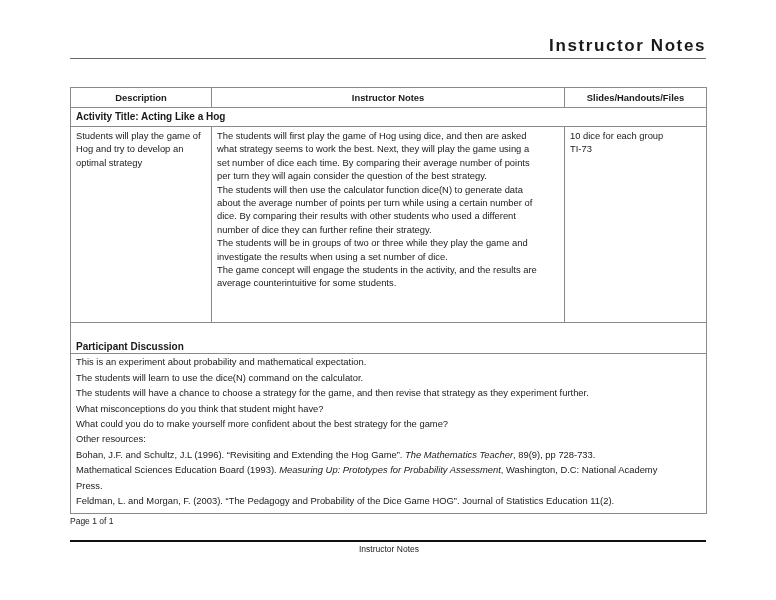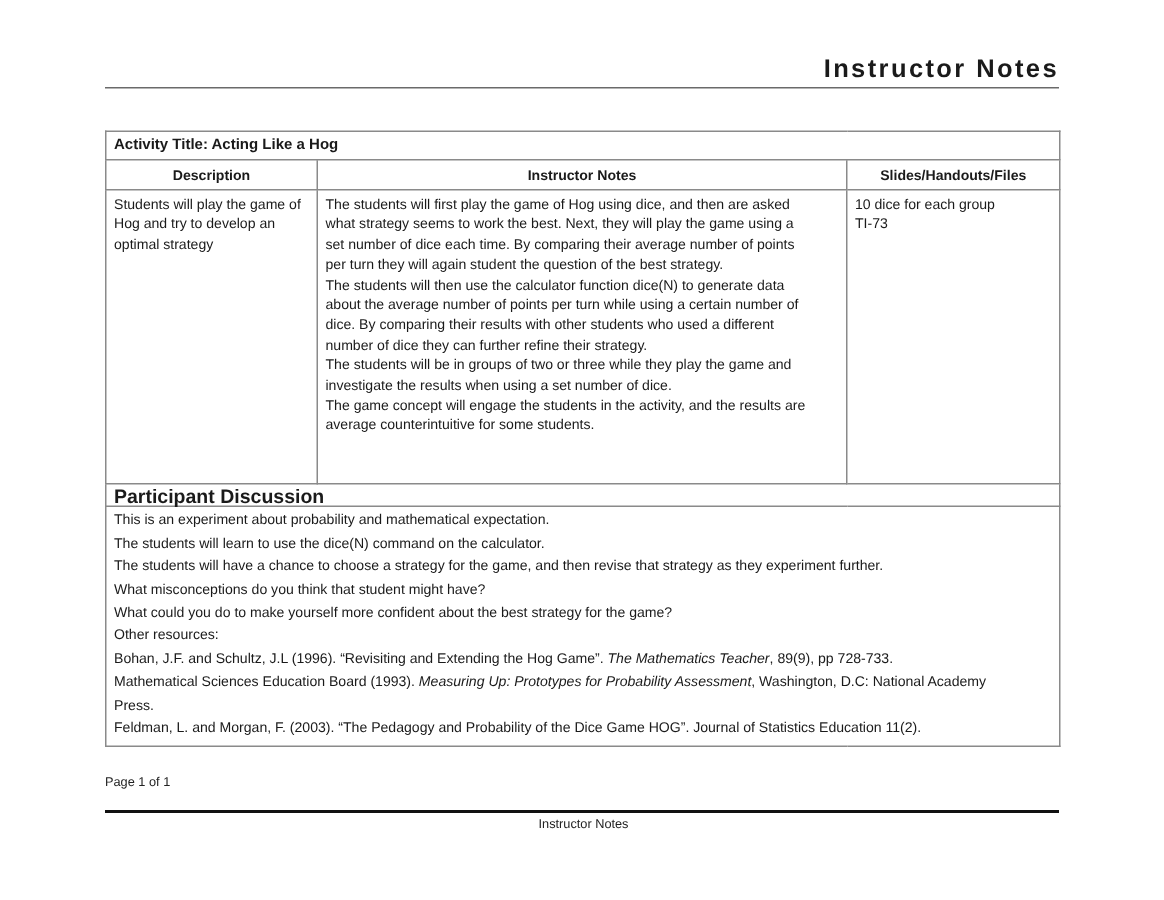--- a/index.html
+++ b/index.html
@@ -57,23 +57,23 @@
       height: 20px;
       padding-top: 3px;
     }
     .doc-table .body-row td {
       height: 196px;
       padding-top: 2px;
       margin-left: 36px;
     }
     .doc-table .section-header {
       font-weight: bold;
-      font-size: 13px;
+      font-size: 10px;
       height: 15px;
-      padding: 1px 5px 0 5px;
+      padding: 17px 5px 0 5px;
       margin-top: 12px;
     }
     .doc-table .discussion-cell {
       height: 160px;
       padding-top: 0px;
     }
     .line { display: block; }
     .discussion-cell .line { line-height: 15.4px; }
     em { }
 
@@ -106,38 +106,38 @@
   <div class="header-rule"></div>
 
   <table class="doc-table">
     <colgroup>
       <col style="width:141px">
       <col style="width:353px">
       <col style="width:142px">
     </colgroup>
     <tbody>
         <tr>
-      <td colspan="3" class="activity-title-cell">Activity Title:  Acting Like a Hog</td>
-    </tr>
-    <tr>
       <th class="col-header">Description</th>
       <th class="col-header">Instructor Notes</th>
       <th class="col-header">Slides/Handouts/Files</th>
+    </tr>
+    <tr>
+      <td colspan="3" class="activity-title-cell">Activity Title:  Acting Like a Hog</td>
     </tr>
     <tr class="body-row">
       <td>
         <span class="line">Students will play the game of</span>
         <span class="line">Hog and try to develop an</span>
         <span class="line">optimal strategy</span>
       </td>
       <td>
         <span class="line">The students will first play the game of Hog using dice, and then are asked</span>
         <span class="line">what strategy seems to work the best.  Next, they will play the game using a</span>
         <span class="line">set number of dice each time.  By comparing their average number of points</span>
-        <span class="line">per turn they will again student the question of the best strategy.</span>
+        <span class="line">per turn they will again consider the question of the best strategy.</span>
         <span class="line">The students will then use the calculator function dice(N) to generate data</span>
         <span class="line">about the average number of points per turn while using a certain number of</span>
         <span class="line">dice.  By comparing their results with other students who used a different</span>
         <span class="line">number of dice they can further refine their strategy.</span>
         <span class="line">The students will be in groups of two or three while they play the game and</span>
         <span class="line">investigate the results when using a set number of dice.</span>
         <span class="line">The game concept will engage the students in the activity, and the results are</span>
         <span class="line">average counterintuitive for some students.</span>
       </td>
       <td>

